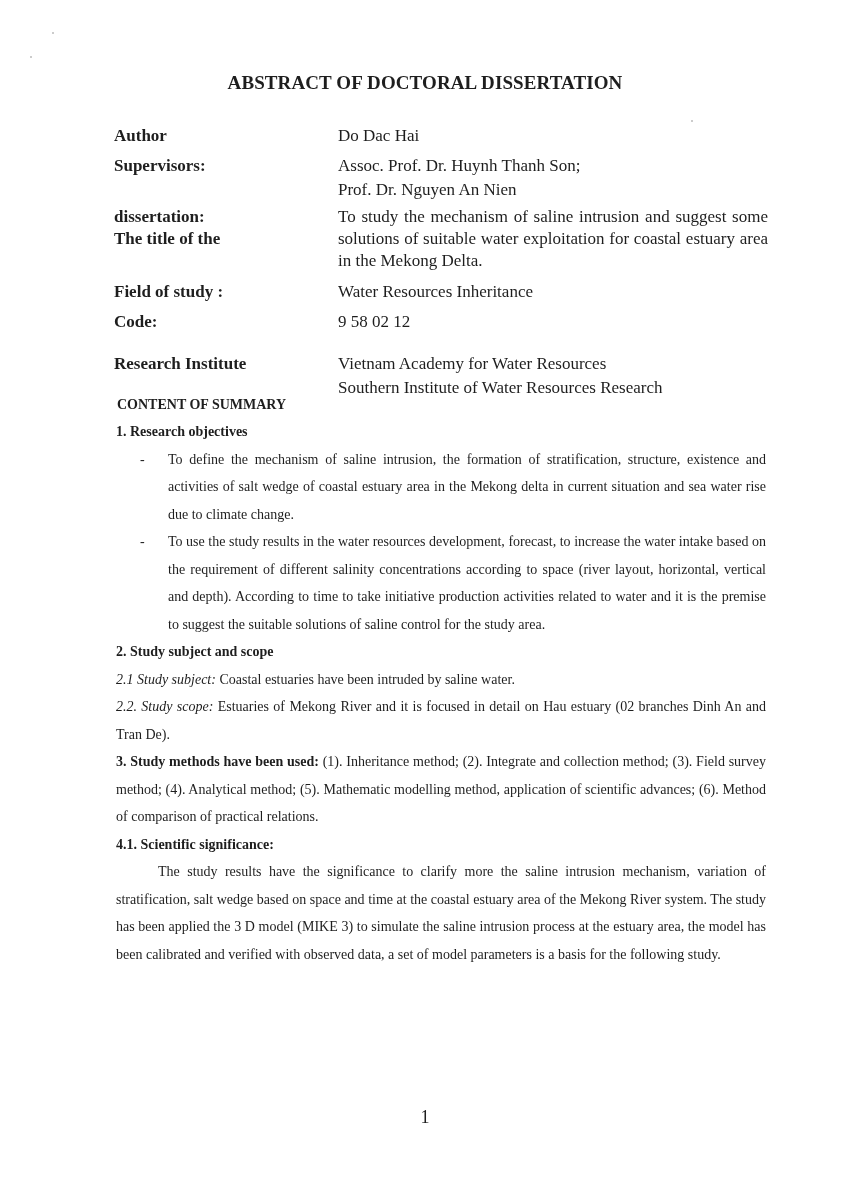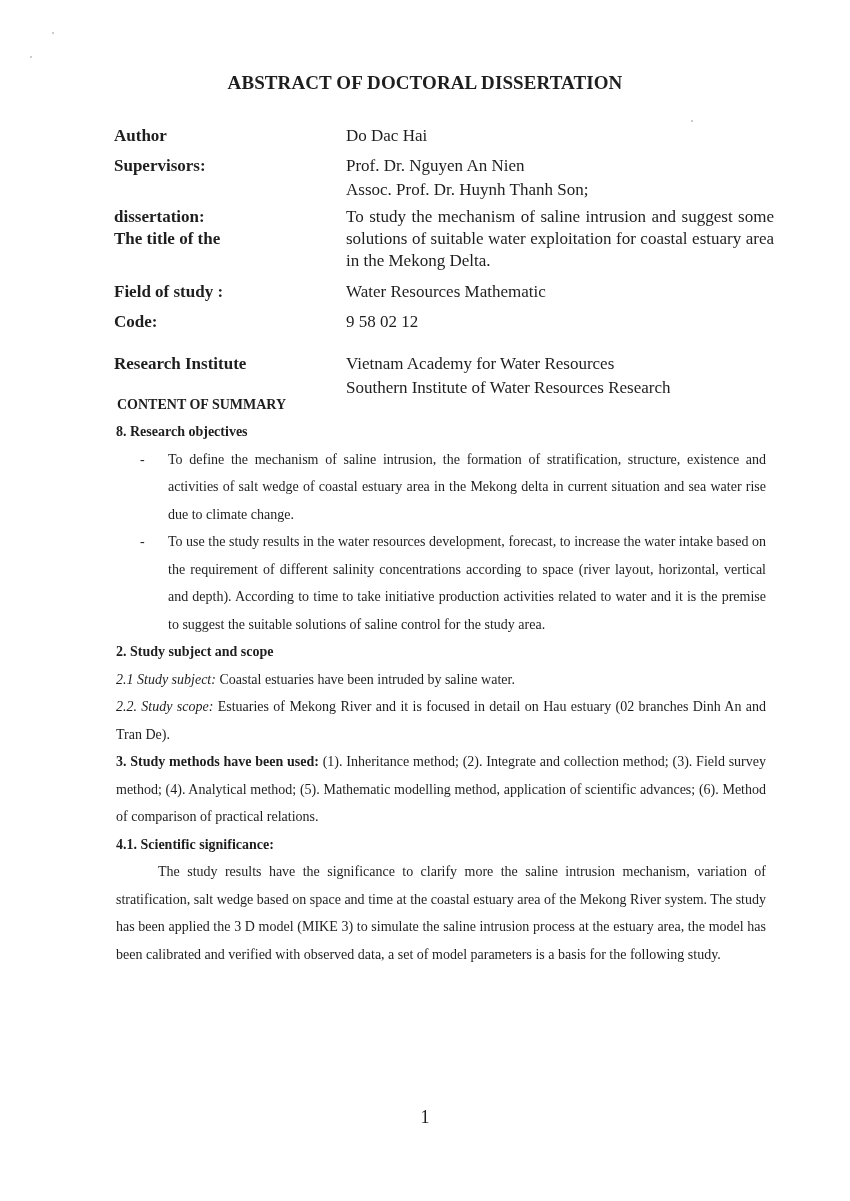--- a/index.html
+++ b/index.html
@@ -7,21 +7,21 @@
     width: 850px; height: 1201px; position: relative; overflow: hidden;
     font-family: "Liberation Serif", "DejaVu Serif", serif;
     color: #1e1e1e;
   }
   .page { position: absolute; left: 0; top: 0; width: 714px; height: 1201px; text-decoration: underline; }
   .title {
     position: absolute; left: 0; width: 850px; top: 72px; text-align: center;
     font-weight: bold; font-size: 19px; letter-spacing: 0.1px;
   }
   .info { position: absolute; left: 114px; top: 124px; width: 660px; font-size: 17px; }
-  .info-row { display: flex; line-height: 24px; gap: 8px; }
+  .info-row { display: flex; line-height: 24px; }
   .info-label { width: 224px; font-weight: bold; flex-shrink: 0; }
   .info-value { width: 430px; }
   .justify { text-align: justify; text-align-last: left; }
   .r-author { margin-bottom: 6px; }
   .r-sup { margin-bottom: 4px; }
   .r-title { line-height: 22px; margin-bottom: 8px; }
   .r-field { margin-bottom: 6px; align-items: flex-end; }
   .r-code { margin-bottom: 18px; }
 
   .body { position: absolute; left: 116px; top: 392px; width: 650px; font-size: 14px; line-height: 27.5px; }
@@ -47,52 +47,52 @@
   <div class="title">ABSTRACT OF DOCTORAL DISSERTATION</div>
 
   <div class="info">
     <div class="info-row r-author">
       <div class="info-label">Author</div>
       <div class="info-value">Do Dac Hai</div>
     </div>
     <div class="info-row r-sup">
       <div class="info-label">Supervisors:</div>
       <div class="info-value">
+        <div>Assoc. Prof. Dr. Huynh Thanh Son;</div>
         <div>Prof. Dr. Nguyen An Nien</div>
-        <div>Assoc. Prof. Dr. Huynh Thanh Son;</div>
       </div>
     </div>
     <div class="info-row r-title">
       <div class="info-label">
         <div>dissertation:</div>
         <div>The title of the</div>
       </div>
       <div class="info-value justify">To study the mechanism of saline intrusion and suggest some solutions of suitable water exploitation for coastal estuary area in the Mekong Delta.</div>
     </div>
     <div class="info-row r-field">
       <div class="info-label">Field of study :</div>
-      <div class="info-value">Water Resources Mathematic</div>
+      <div class="info-value">Water Resources Inheritance</div>
     </div>
     <div class="info-row r-code">
       <div class="info-label">Code:</div>
       <div class="info-value">9 58 02 12</div>
     </div>
     <div class="info-row">
       <div class="info-label">Research Institute</div>
       <div class="info-value">
         <div>Vietnam Academy for Water Resources</div>
         <div>Southern Institute of Water Resources Research</div>
       </div>
     </div>
   </div>
 
   <div class="body">
     <div class="h h-summary">CONTENT OF SUMMARY</div>
 
-    <div class="h">8.  Research objectives</div>
+    <div class="h">1.  Research objectives</div>
     <div class="bullet">
       <span class="bullet-dash">-</span>
       <span class="bullet-text">To define the mechanism of saline intrusion, the formation of stratification, structure, existence and activities of salt wedge of coastal estuary area in the Mekong delta in current situation and sea water rise due to climate change.</span>
     </div>
     <div class="bullet">
       <span class="bullet-dash">-</span>
       <span class="bullet-text">To use the study results in the water resources development, forecast, to increase the water intake based on the requirement of  different salinity concentrations according to space (river layout, horizontal, vertical and depth). According to time to take initiative production activities related to water and it is the premise to suggest the suitable solutions of saline control for the study area.</span>
     </div>
 
     <div class="h">2.  Study subject and scope</div>

